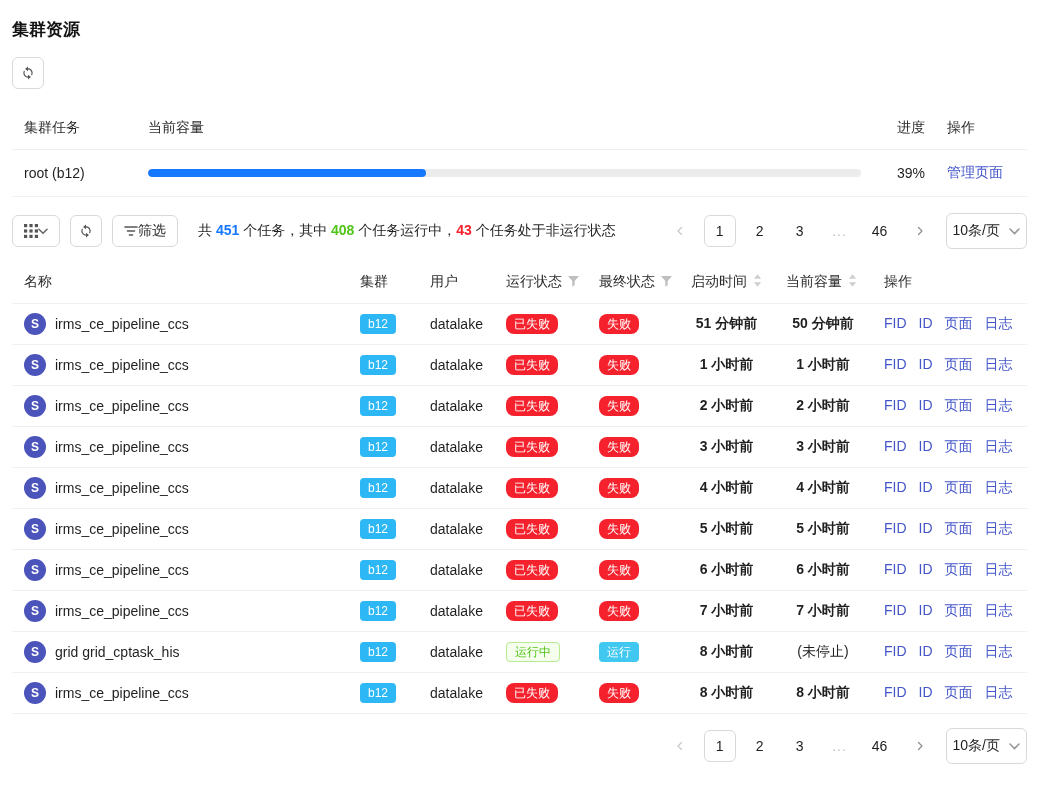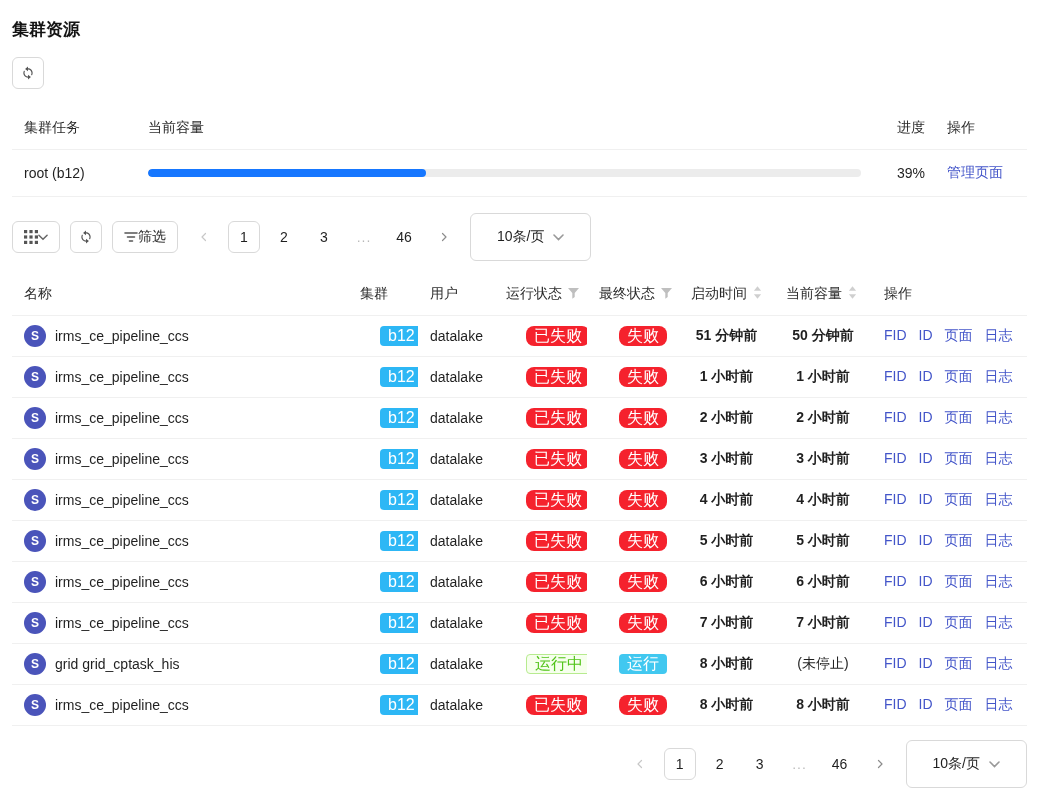--- a/index.html
+++ b/index.html
@@ -23,27 +23,27 @@
   .toolbar{display:flex;align-items:center;gap:10px;margin:16px 0 12px;}
   .summary{margin-left:10px;flex:1;white-space:nowrap;}
   .n{font-weight:700;}
   .blue{color:var(--count-total,#1677ff);} .green{color:var(--count-running,#52c41a);} .red{color:var(--count-nonrunning,#f5222d);}
   .pagination{display:flex;align-items:center;gap:8px;}
   .pagination.bottom{justify-content:flex-end;margin-top:14px;}
   .pg-item{min-width:32px;height:32px;display:inline-flex;align-items:center;justify-content:center;border-radius:6px;cursor:pointer;font-size:14px;color:rgba(0,0,0,.88);}
   .pg-item.active{border:1px solid #d9d9d9;}
   .pg-arrow{color:rgba(0,0,0,.45);} .pg-arrow.disabled{color:rgba(0,0,0,.22);}
   .pg-dots{color:rgba(0,0,0,.28);cursor:default;letter-spacing:1px;}
-  .page-size{display:inline-flex;align-items:center;gap:9px;height:48px;padding:0 26px;border:1px solid #d9d9d9;border-radius:6px;cursor:pointer;margin-left:2px;white-space:nowrap;}
+  .page-size{display:inline-flex;align-items:center;gap:9px;height:36px;padding:0 6px;border:1px solid #d9d9d9;border-radius:6px;cursor:pointer;margin-left:2px;white-space:nowrap;}
   .tasks th .hicon{margin-left:6px;cursor:pointer;display:inline-block;vertical-align:-1px;}
   .w-name{width:336px}.w-cluster{width:70px}.w-user{width:76px}.w-run{width:93px}.w-final{width:92px}.w-start{width:95px}.w-stop{width:98px}
   .tasks td{padding:9px 12px;}
   .cell-name{display:inline-flex;align-items:center;gap:9px;}
   .avatar{width:22px;height:22px;border-radius:50%;background:var(--avatar-bg,#4a54ba);color:#fff;font-size:12px;font-weight:700;display:inline-flex;align-items:center;justify-content:center;flex:none;}
-  .tag{display:inline-block;font-size:16px;line-height:20px;padding:0 8px;border-radius:4px;color:#fff;white-space:nowrap;margin-left:20px;}
+  .tag{display:inline-block;font-size:12px;line-height:20px;padding:0 8px;border-radius:4px;color:#fff;white-space:nowrap;}
   .tag-blue{background:var(--tag-blue,#2db7f5);}
   .tag-red{background:var(--tag-red,#f5222d);border-radius:8px;}
   .tag-cyan{background:var(--tag-cyan,#41c8f0);}
   .tag-green{background:var(--tag-green-bg,#f6ffed);border:1px solid var(--tag-green-border,#b7eb8f);color:var(--tag-green-text,#52c41a);line-height:18px;}
   .time{font-weight:600;text-align:center;}
   .time.muted{font-weight:400;}
   .ops{display:inline-flex;gap:12px;}
 </style>
 </head>
 <body>
@@ -122,20 +122,21 @@
 
     <button class="btn">
       <span class="i">
         <svg width="14" height="12" viewBox="0 0 14 12" stroke="#555" stroke-width="1.6" fill="none" stroke-linecap="round">
             <path d="M1 2h12M3.5 6h7M5.5 10h3"></path>
           </svg>
       </span>
       <span>筛选</span>
     </button>
 
+    <div class="summary"><span>共 </span><b class="n blue">451</b><span> 个任务，其中 </span><b class="n green">408</b><span> 个任务运行中，</span><b class="n red">43</b><span> 个任务处于非运行状态</span></div>
 
     <div class="pagination">
         <span class="pg-item pg-arrow disabled">
           <svg width="12" height="12" viewBox="0 0 24 24" fill="none" stroke="currentColor" stroke-width="2.4" stroke-linecap="round" stroke-linejoin="round">
             <path d="M15 5l-7 7 7 7"></path>
           </svg>
         </span>
         <span class="pg-item active">1</span>
         <span class="pg-item">2</span>
         <span class="pg-item">3</span>

